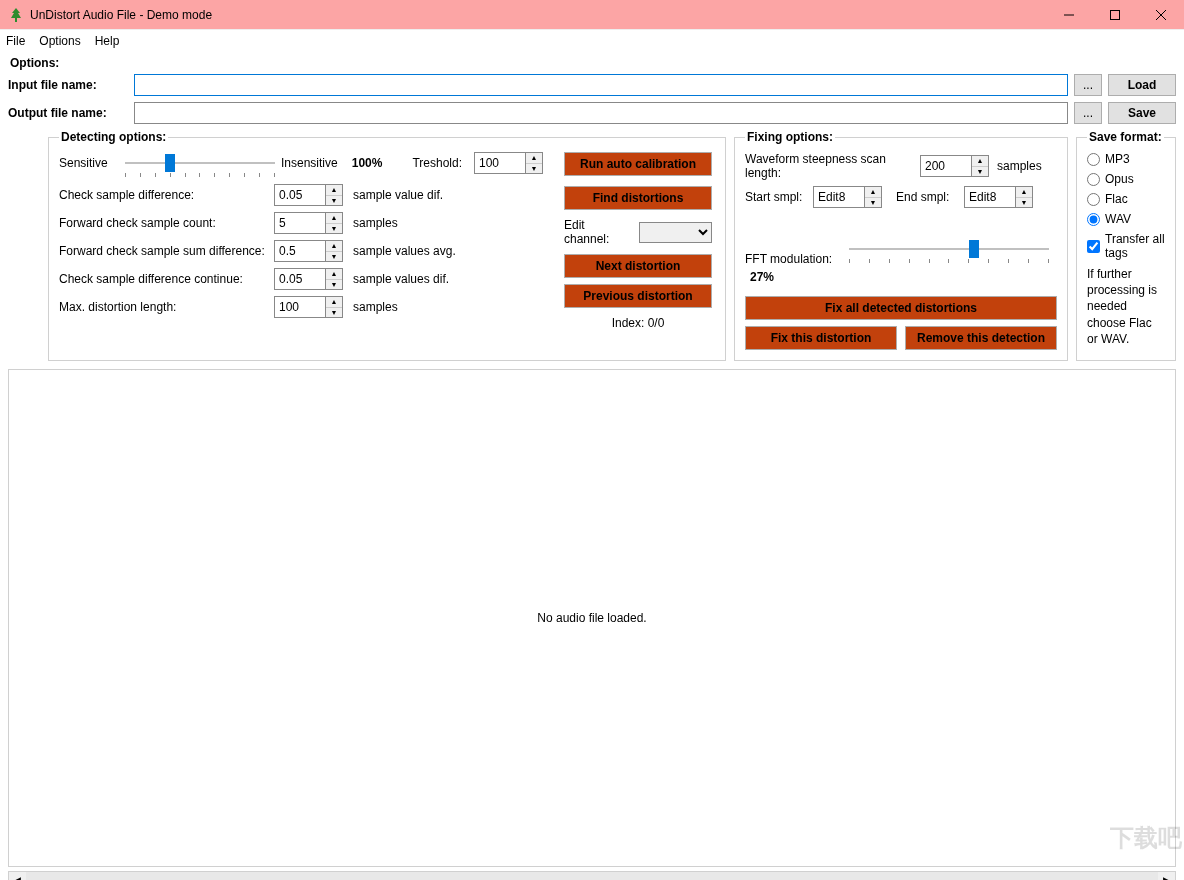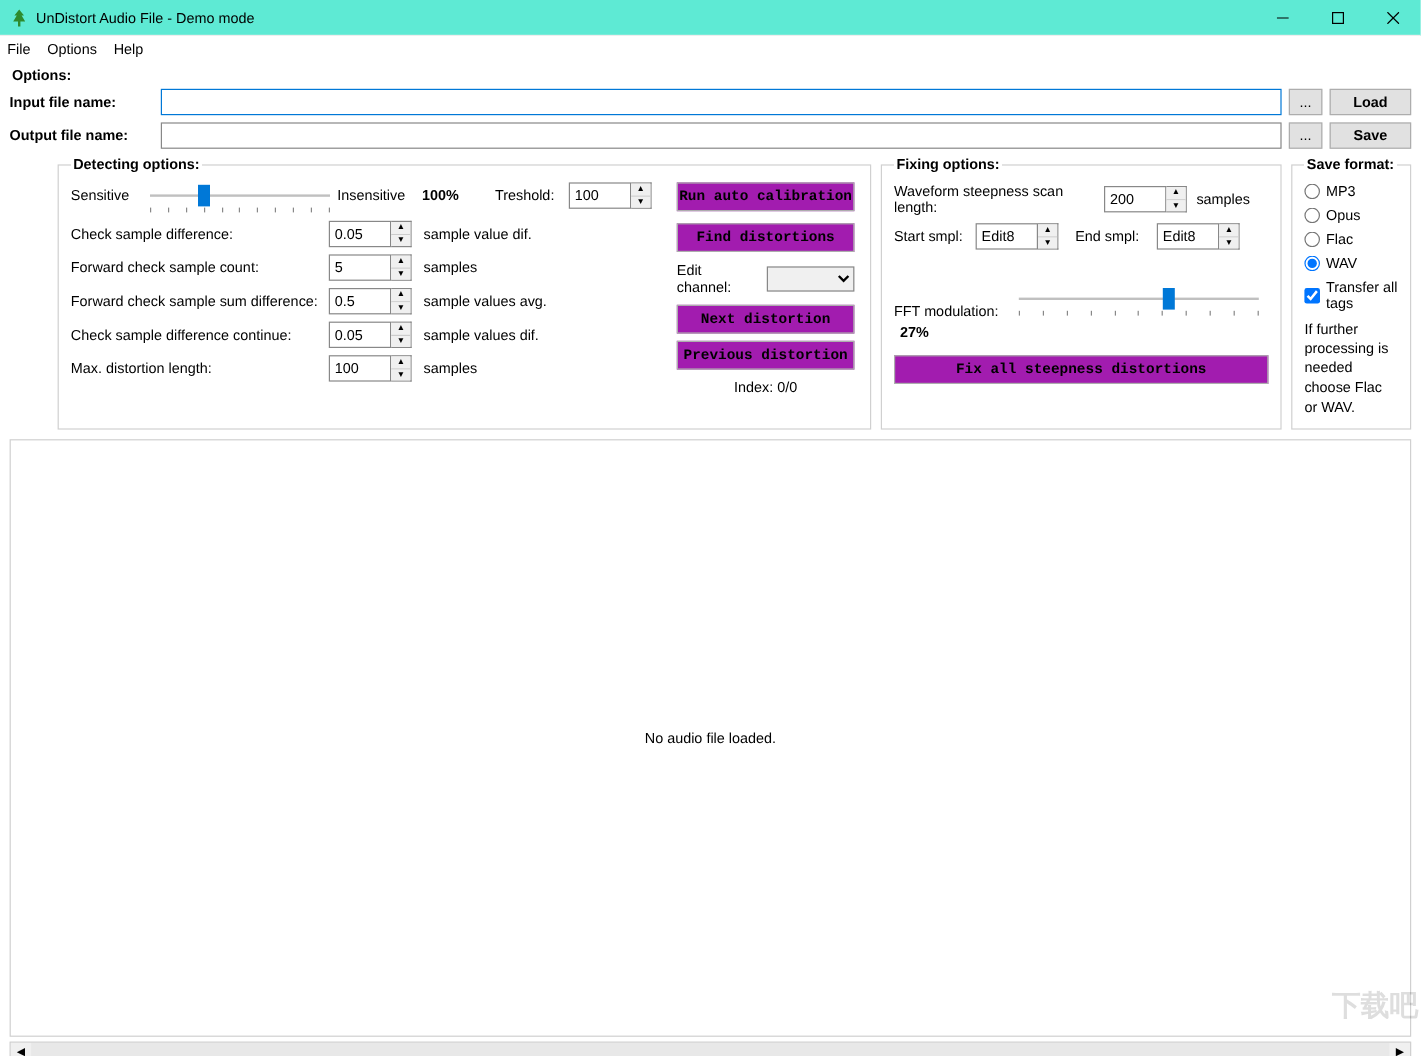--- a/index.html
+++ b/index.html
@@ -1,17 +1,17 @@
 <!DOCTYPE html>
 <html><head>
 <meta charset="utf-8">
 <style>
 * { box-sizing: border-box; margin: 0; padding: 0; font-family: "Segoe UI", Tahoma, sans-serif; font-size: 12px; }
 body { background: #fff; width: 1184px; height: 880px; overflow: hidden; position: relative; }
-.titlebar { height: 30px; display: flex; align-items: center; padding-left: 8px; background: #5eead4; border-bottom: 1px solid #eee; }
+.titlebar { height: 30px; display: flex; align-items: center; padding-left: 8px; background: #fca5a5; border-bottom: 1px solid #eee; }
 .titlebar .icon { width: 16px; height: 16px; margin-right: 6px; }
 .titlebar .title { flex: 1; font-size: 12px; }
 .winbtns { display: flex; height: 100%; }
 .winbtn { width: 46px; height: 30px; display: flex; align-items: center; justify-content: center; }
 .menubar { height: 22px; display: flex; align-items: center; padding: 0 6px; gap: 14px; }
 .menubar span { font-size: 12px; cursor: default; }
 .content { padding: 0 8px 4px 8px; }
 .section-label { font-weight: bold; font-size: 12px; margin: 4px 0 4px 2px; }
 .filerow { display: flex; align-items: center; margin-bottom: 6px; gap: 6px; }
 .filerow .lbl { width: 120px; font-weight: bold; text-align: left; }
@@ -36,21 +36,21 @@
 .spin input { width: 52px; border: 1px solid #888; padding: 0 4px; font-size: 12px; }
 .spin .arrows { width: 17px; display: flex; flex-direction: column; border: 1px solid #888; border-left: none; }
 .spin .arrows div { flex: 1; display: flex; align-items: center; justify-content: center; font-size: 7px; background: #f0f0f0; line-height: 1; }
 .spin .arrows div:first-child { border-bottom: 1px solid #ccc; }
 .det-left { width: 495px; }
 .det-right { width: 148px; display: flex; flex-direction: column; gap: 6px; }
 .det-body { display: flex; gap: 10px; }
 .det-left .row .plabel { width: 215px; }
 .det-left .row .unit { margin-left: 10px; }
 .bold { font-weight: bold; }
-.action-btn { background: #a21caf; border: 1px solid #adadad; height: 24px; display: flex; align-items: center; justify-content: center; font-weight: bold; font-size: 12px; cursor: default; font-family: Liberation Mono, monospace; }
+.action-btn { background: #c2410c; border: 1px solid #adadad; height: 24px; display: flex; align-items: center; justify-content: center; font-weight: bold; font-size: 12px; cursor: default; }
 .editch { display: flex; align-items: center; gap: 6px; margin: 2px 0; }
 .editch select { width: 74px; height: 21px; border: 1px solid #888; background: #f0f0f0; }
 .index { text-align: center; font-size: 12px; margin-top: 2px; }
 .fixing .row .flabel { width: 175px; }
 .fixing .startend { display: flex; align-items: center; gap: 6px; }
 .fixing .startend .fl { width: 62px; }
 .fixing .fft { display: flex; align-items: center; gap: 8px; }
 .fixing .fft .fftlabel { width: 90px; margin-top: 38px; }
 .fixing .fft .pct { width: 34px; font-weight: bold; text-align: center;}
 .fixing .slider.w { width: 200px; }
@@ -273,21 +273,25 @@
               <span></span>
               <span></span>
               <span></span>
               <span></span>
               <span></span>
             </div>
           <div class="thumb" style="left:120px"></div>
         </div>
       </div>
       <div class="fixbtns">
-        <div class="action-btn">Fix all steepness distortions</div>
+        <div class="action-btn">Fix all detected distortions</div>
+        <div class="pair">
+          <div class="action-btn">Fix this distortion</div>
+          <div class="action-btn">Remove this detection</div>
+        </div>
       </div>
     </fieldset>
 
     <fieldset class="saveformat">
       <legend>Save format:</legend>
       <label class="opt">
           <input type="radio" name="fmt" style="">
           <span>MP3</span>
         </label>
       <label class="opt">

